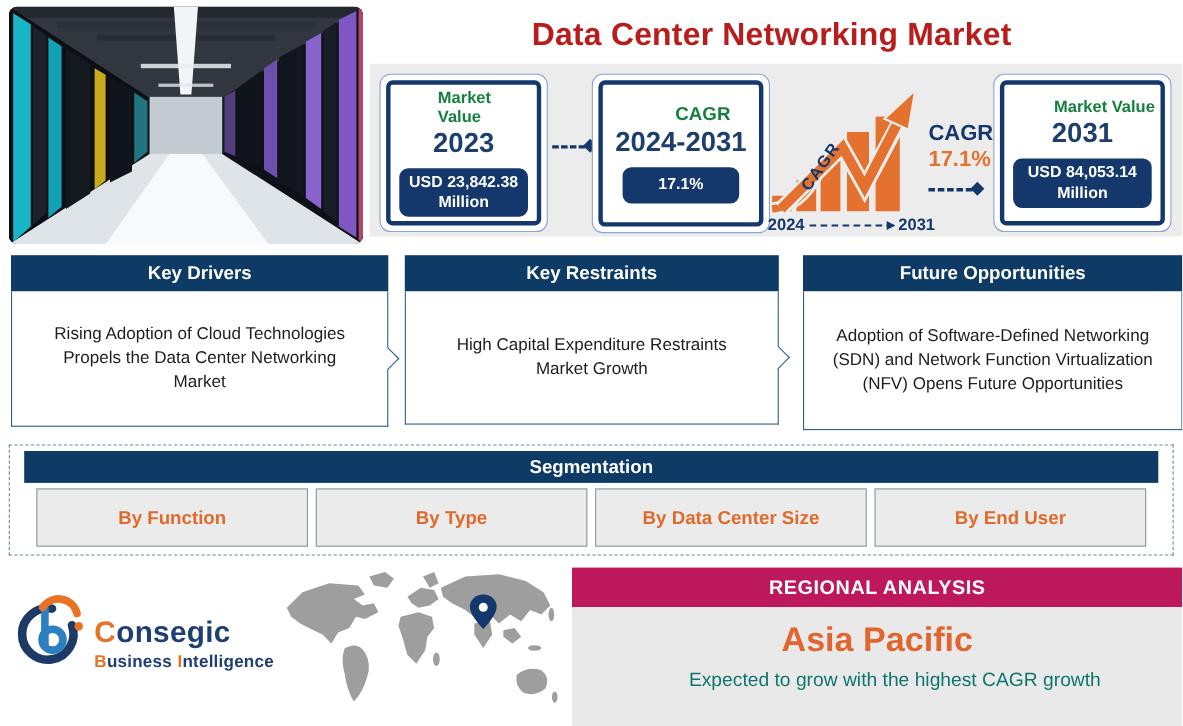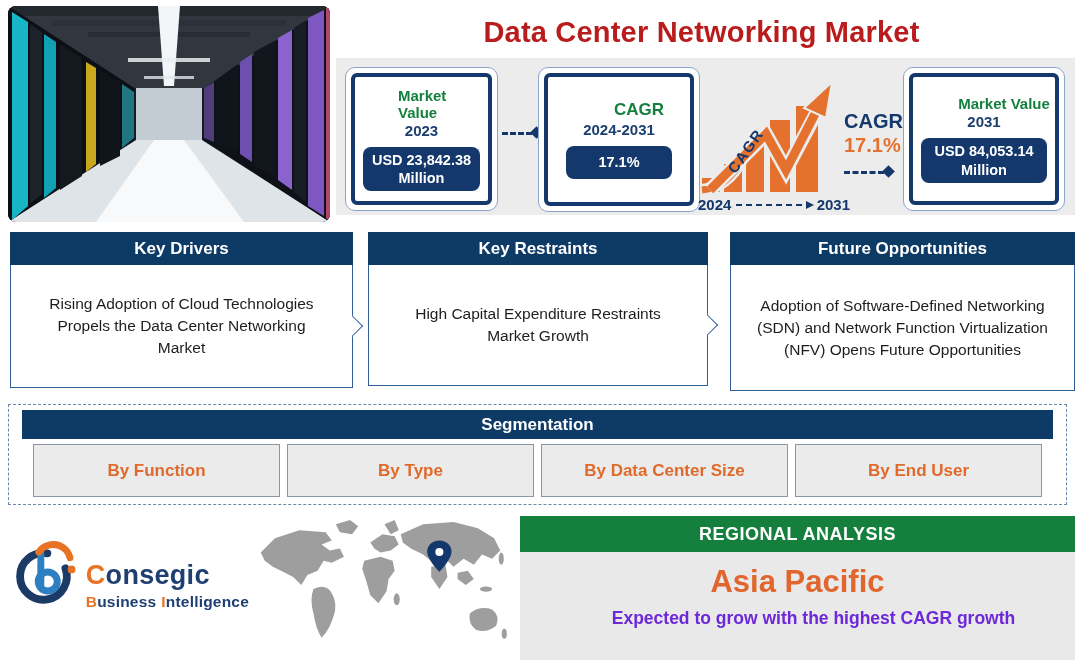--- a/index.html
+++ b/index.html
@@ -21,21 +21,21 @@
   
   .stat-strip{left:336px;top:58px;width:739px;height:157px;background:#ececec;}
   .stat-card{
     position:absolute;background:#fff;border:1.5px solid #8aa6cc;border-radius:10px;padding:5px;box-sizing:border-box;
   }
   .stat-inner{
     height:100%;border:4px solid #14386b;border-radius:6px;display:flex;flex-direction:column;
     align-items:center;justify-content:center;box-sizing:border-box;padding:2px 3px;
   }
   .stat-label{font-size:15px;font-weight:700;color:#15803d;padding-left:40px;}
-  .stat-year{font-size:15px;font-weight:800;color:#1c3f6e;margin-top:1px;}
+  .stat-year{font-size:25px;font-weight:800;color:#1c3f6e;margin-top:1px;}
   .stat-pill{
     margin-top:8px;background:#14386b;color:#fff;border-radius:8px;font-size:14.5px;font-weight:700;
     line-height:1.25;text-align:center;padding:4px 3px;width:92%;box-sizing:border-box;
   }
   .dash-connector{position:absolute;height:0;border-top:3px dashed #14386b;}
   .dash-connector::after{
     content:"";position:absolute;right:-9px;top:-7px;width:9px;height:9px;background:#14386b;transform:rotate(45deg);
   }
   .years-row{display:flex;align-items:center;gap:5px;color:#14386b;font-size:15px;font-weight:700;}
   .years-dash{flex:1;height:0;border-top:2px dashed #14386b;position:relative;}
@@ -80,29 +80,29 @@
   
   .brand{left:14px;top:522px;width:235px;height:100px;display:flex;align-items:center;}
   .brand-text{margin-left:6px;margin-top:29px;}
   .brand-name{font-size:27px;font-weight:700;color:#1f3f73;letter-spacing:.3px;line-height:1;}
   .brand-name .init{color:#e87325;}
   .brand-sub{font-size:15.5px;font-weight:600;color:#1f3f73;margin-top:4px;letter-spacing:.2px;}
   .brand-sub .init{color:#e87325;}
   .brand-sub .w + .w{margin-left:5px;}
   .worldmap{left:250px;top:514px;width:265px;height:136px;}
   .regional-bar{
-    left:520px;top:516px;width:555px;height:36px;background:#15803d;color:#fff;display:flex;align-items:center;
+    left:520px;top:516px;width:555px;height:36px;background:#be185d;color:#fff;display:flex;align-items:center;
     justify-content:center;font-size:18px;font-weight:800;letter-spacing:.5px;
   }
   .regional-panel{
     left:520px;top:552px;width:555px;height:108px;background:#e9e9e9;display:flex;flex-direction:column;
     align-items:center;box-sizing:border-box;padding-top:12px;
   }
   .region-name{font-size:31px;font-weight:800;color:#e0662e;}
-  .region-sub{font-size:17.5px;font-weight:700;color:#6d28d9;margin-top:8px;padding-left:32px;}
+  .region-sub{font-size:17.5px;font-weight:400;color:#0f766e;margin-top:8px;padding-left:32px;}
 </style>
 </head>
 <body>
 
 <div class="canvas">
 
   <div class="abs photo">
     <svg width="322" height="216" viewBox="0 0 322 216">
       <rect width="322" height="216" fill="#171a21"></rect>
       <polygon points="0,0 322,0 196,82 126,82" fill="#31363f"></polygon>

